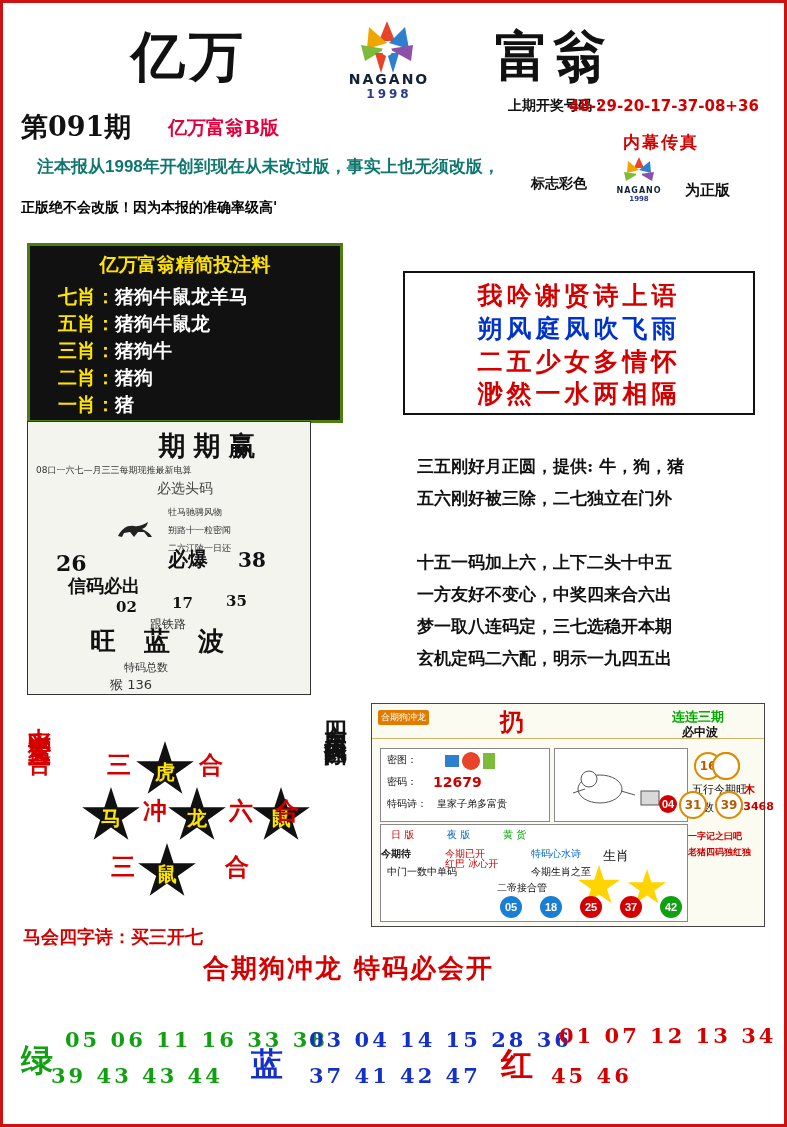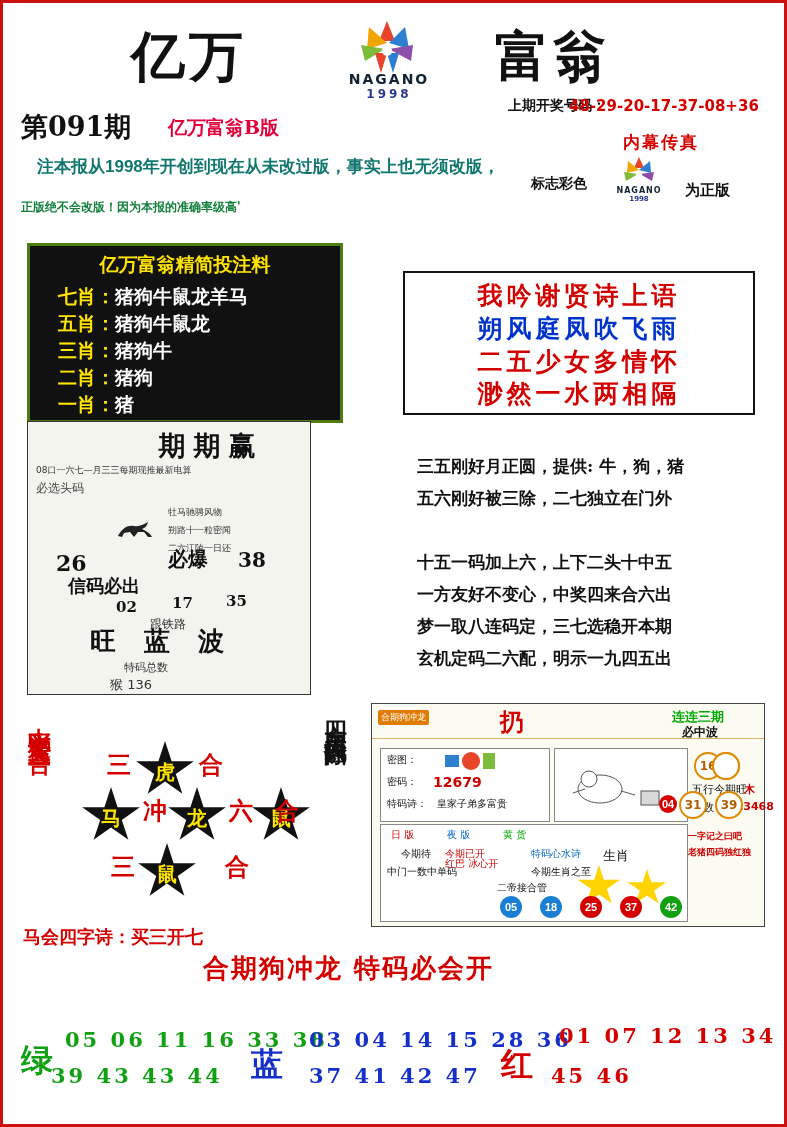--- a/index.html
+++ b/index.html
@@ -79,21 +79,21 @@
     position:absolute;left:50%;transform:translateX(-50%);
     bottom:6px;font-size:8px;color:#123;font-weight:bold;letter-spacing:1px;
   }
   .minilogo .mlyear{
     position:absolute;left:50%;transform:translateX(-50%);
     bottom:-2px;font-size:7px;color:#2b3a8f;font-weight:bold;
   }
 
   .note1{left:18px;top:152px;font-size:17px;color:#0f766e;font-weight:bold;
     font-family:Liberation Sans, sans-serif;margin-left:16px;}
-  .note2{left:18px;top:196px;font-size:12px;color:#15803d;font-weight:bold;
+  .note2{left:18px;top:196px;font-size:14px;color:#000000;font-weight:bold;
     font-family:"DejaVu Serif","Liberation Serif",serif;}
 
   
   .black-box{
     left:24px;top:240px;width:310px;height:174px;
     background:#111;border:3px solid #4d7c0f;
   }
   .bb-title{
     position:absolute;left:0;top:6px;width:100%;text-align:center;
     font-size:19px;color:#ffe400;font-weight:bold;
@@ -129,22 +129,22 @@
     left:24px;top:418px;width:282px;height:272px;
     border:1px solid #333;background:#f4f4ef;
   }
   .scan-title{
     position:absolute;left:0;top:6px;width:100%;text-align:center;
     font-size:27px;font-weight:bold;color:#111;letter-spacing:8px;
     font-family:"DejaVu Serif","Liberation Serif",serif;
     padding-left:42px;
   }
   .scan-sub{
-    position:absolute;width:100%;left:8px;
-    font-size:12px;color:#444;
+    position:absolute;width:100%;text-align:center;left:16px;
+    font-size:14px;color:#444;
   }
   .scan-small{position:absolute;font-size:9px;color:#333;}
   .scan-big{
     position:absolute;font-weight:bold;
     font-family:"DejaVu Serif","Liberation Serif",serif;
   }
   .horse{
     position:absolute;left:86px;top:98px;width:44px;height:20px;
   }
 
@@ -404,21 +404,21 @@
         <path d="M18 44 L30 40 M66 42 L80 46" stroke="#555" fill="none"></path>
         <rect x="86" y="42" width="18" height="14" fill="#d9d9d9" stroke="#555"></rect>
       </svg>
       <div class="ball" style="left:104px;top:46px;width:18px;height:18px;line-height:18px;background:#d40000;">04</div>
     </div>
 
     <div class="subbox" style="left:8px;top:120px;width:306px;height:96px;">
       <div class="sb-t" style="left:10px;top:3px;color:#c00;">日 版</div>
       <div class="sb-t" style="left:66px;top:3px;color:#06c;">夜 版</div>
       <div class="sb-t" style="left:122px;top:3px;color:#0a0;">黄 货</div>
-      <div class="sb-t" style="left:20px;top:22px;">今期待</div>
+      <div class="sb-t" style="left:0;top:22px;font-weight:bold;">今期待</div>
       <div class="sb-t" style="left:64px;top:22px;color:#c00;">今期已开</div>
       <div class="sb-t" style="left:150px;top:22px;color:#06c;">特码心水诗</div>
       <div class="sb-t" style="left:6px;top:40px;">中门一数中单码</div>
       <div class="sb-t" style="left:64px;top:32px;color:#c00;">红巴 冰心开</div>
       <div class="sb-t" style="left:116px;top:56px;">二帝接合管</div>
       <div class="sb-t" style="left:150px;top:40px;">今期生肖之至</div>
       <div class="sb-t" style="left:222px;top:22px;font-size:13px;color:#111;">生肖</div>
       <div class="sun" style="left:196px;top:40px;width:44px;height:42px;"></div>
       <div class="sun" style="left:246px;top:44px;width:40px;height:38px;"></div>
     </div>

